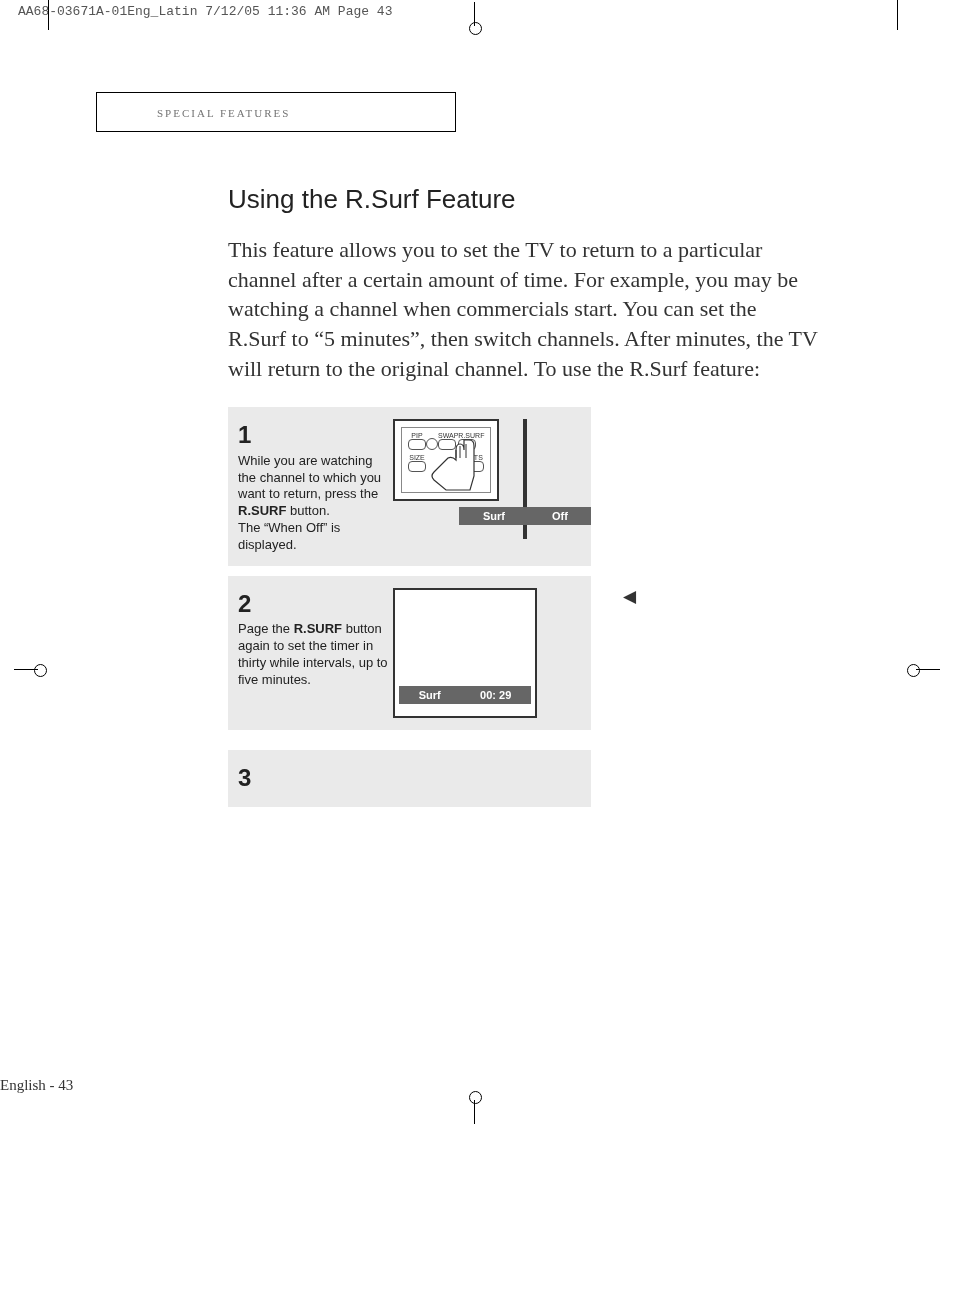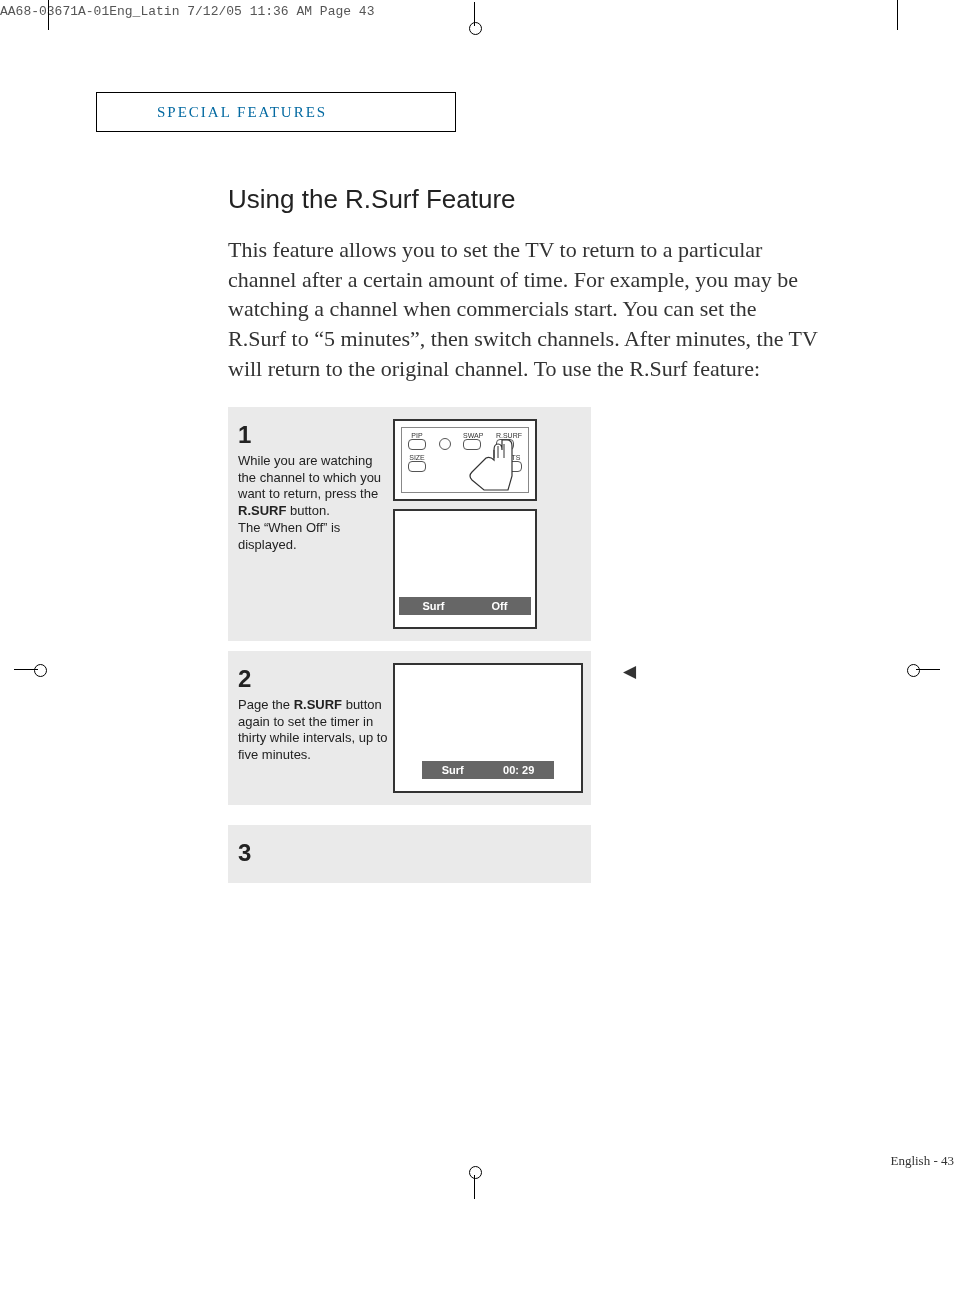--- a/index.html
+++ b/index.html
@@ -7,21 +7,21 @@
     padding: 0;
     font-family: Georgia, 'Times New Roman', serif;
     background: #fff;
     width: 954px;
     position: relative;
   }
   .print-header {
     font-family: 'Courier New', monospace;
     font-size: 13px;
     color: #555;
-    padding: 4px 0;
+    padding: 4px 18px;
     position: absolute;
     top: 0;
     left: 0;
   }
   .crop-top-left {
     position: absolute;
     top: 0;
     left: 48px;
     width: 1px;
     height: 30px;
@@ -35,22 +35,22 @@
   .section-title-box {
     border: 1px solid #000;
     margin-left: 96px;
     width: 360px;
     padding: 10px 18px 10px 60px;
     box-sizing: border-box;
   }
   .section-title-box span {
     font-variant: small-caps;
     letter-spacing: 2px;
-    font-size: 15px;
-    color: #0369a1;
+    font-size: 11px;
+    color: #737373;
   }
   .main-block {
     margin-left: 228px;
     width: 590px;
     padding-top: 52px;
   }
   h1 {
     font-family: Arial, Helvetica, sans-serif;
     font-size: 26px;
     font-weight: normal;
@@ -98,22 +98,22 @@
   .step-num {
     font-family: Arial, Helvetica, sans-serif;
     font-size: 24px;
     font-weight: bold;
     display: block;
     margin-bottom: 2px;
   }
   .step-illus {
     width: 144px;
     display: flex;
-    flex-direction: column;
-    gap: 8px;
+    flex-direction: row;
+    gap: 24px;
   }
   .remote-box {
     border: 2px solid #333;
     background: #fff;
     height: 82px;
     position: relative;
     box-sizing: border-box;
   }
   .remote-inner {
     border: 1px solid #888;
@@ -174,22 +174,22 @@
     display: flex;
     align-items: flex-start;
     padding-top: 12px;
   }
   .side-note .arrow {
     font-size: 17px;
     margin-right: 10px;
     line-height: 1;
   }
   .page-footer {
-    text-align: right;
-    font-size: 13px;
+    text-align: left;
+    font-size: 15px;
     color: #333;
     margin-top: 270px;
     padding-bottom: 30px;
   }
   .bold { font-weight: bold; }
   .crop-right {
     position:absolute;
     top:0;
     right:56px;
     width:1px;

